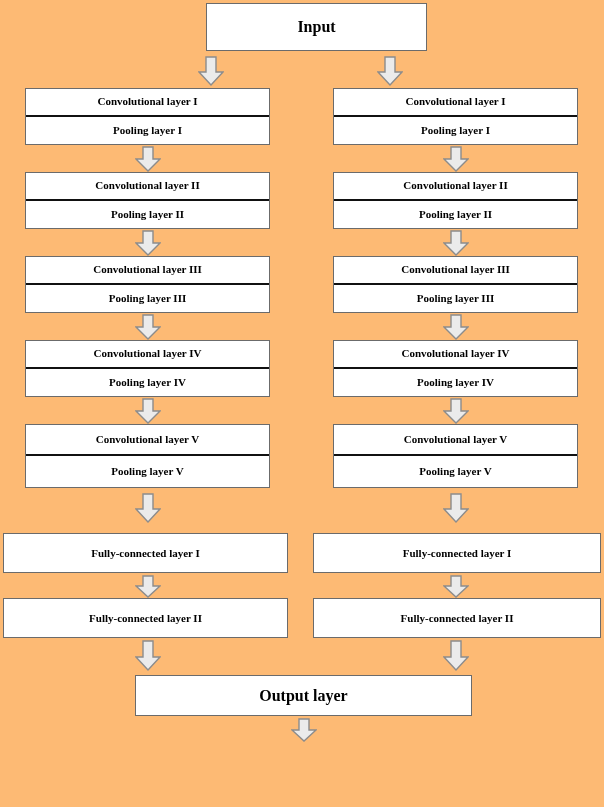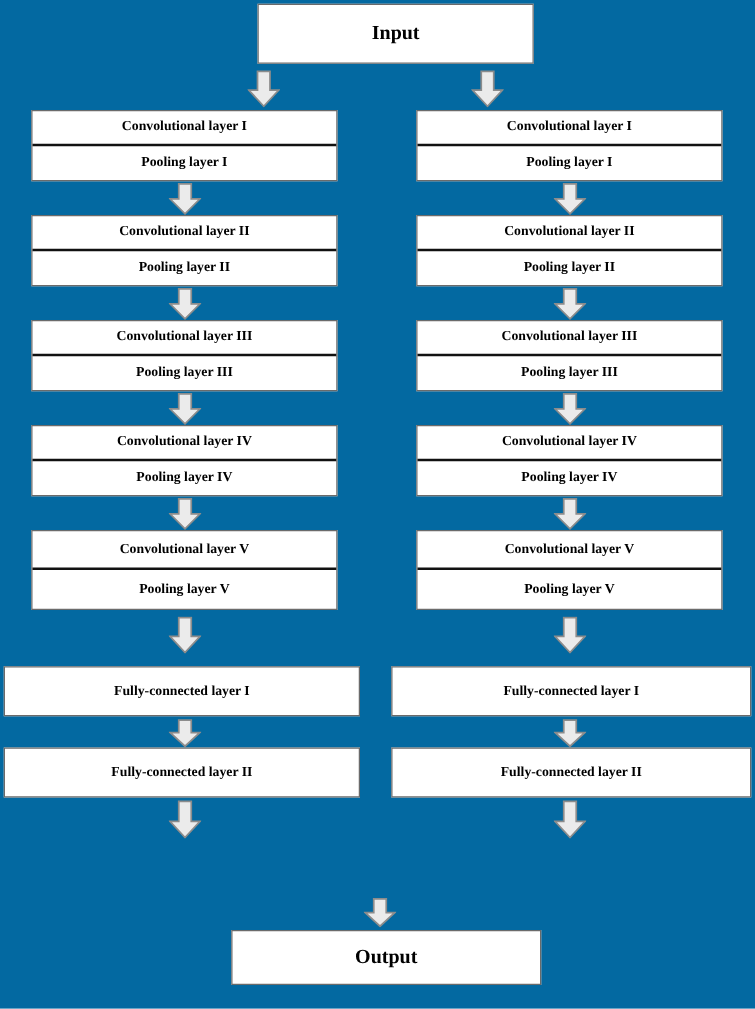--- a/index.html
+++ b/index.html
@@ -7,21 +7,21 @@
     padding: 0;
     background: #ffffff;
   }
   body {
     font-family: "Liberation Serif", "DejaVu Serif", serif;
   }
   #diagram {
     position: relative;
     width: 604px;
     height: 807px;
-    background: #0369a1;
+    background: #fdba74;
     overflow: hidden;
   }
   .box {
     position: absolute;
     box-sizing: border-box;
     background: #ffffff;
     border: 1.5px solid #6b6b6b;
     display: flex;
     align-items: center;
     justify-content: center;
@@ -270,24 +270,24 @@
   <div class="box" style="left:313px; top:598px; width:288px; height:40px;">
     <span class="label f15">Fully-connected layer II</span>
   </div>
 
   <div class="arrow" style="left:443px; top:640px; width:26px; height:31px;">
     <svg width="26" height="31" viewBox="0 0 26 31">
       <polygon points="8,1 18,1 18,17 25,17 13,30 1,17 8,17" fill="#ebebeb" stroke="#8c8c8c" stroke-width="1.4" stroke-linejoin="miter"></polygon>
     </svg>
   </div>
 
+  <div class="box" style="left:135px; top:675px; width:337px; height:41px;">
+    <span class="label f16">Output layer</span>
+  </div>
 
   <div class="arrow" style="left:291px; top:718px; width:26px; height:24px;">
     <svg width="26" height="24" viewBox="0 0 26 24">
       <polygon points="8,1 18,1 18,12 25,12 13,23 1,12 8,12" fill="#ebebeb" stroke="#8c8c8c" stroke-width="1.4" stroke-linejoin="miter"></polygon>
     </svg>
   </div>
 
-  <div class="box" style="left:185px; top:744px; width:248px; height:44px;">
-    <span class="label f16">Output</span>
-  </div>
 
 </div>
 
 </body></html>

